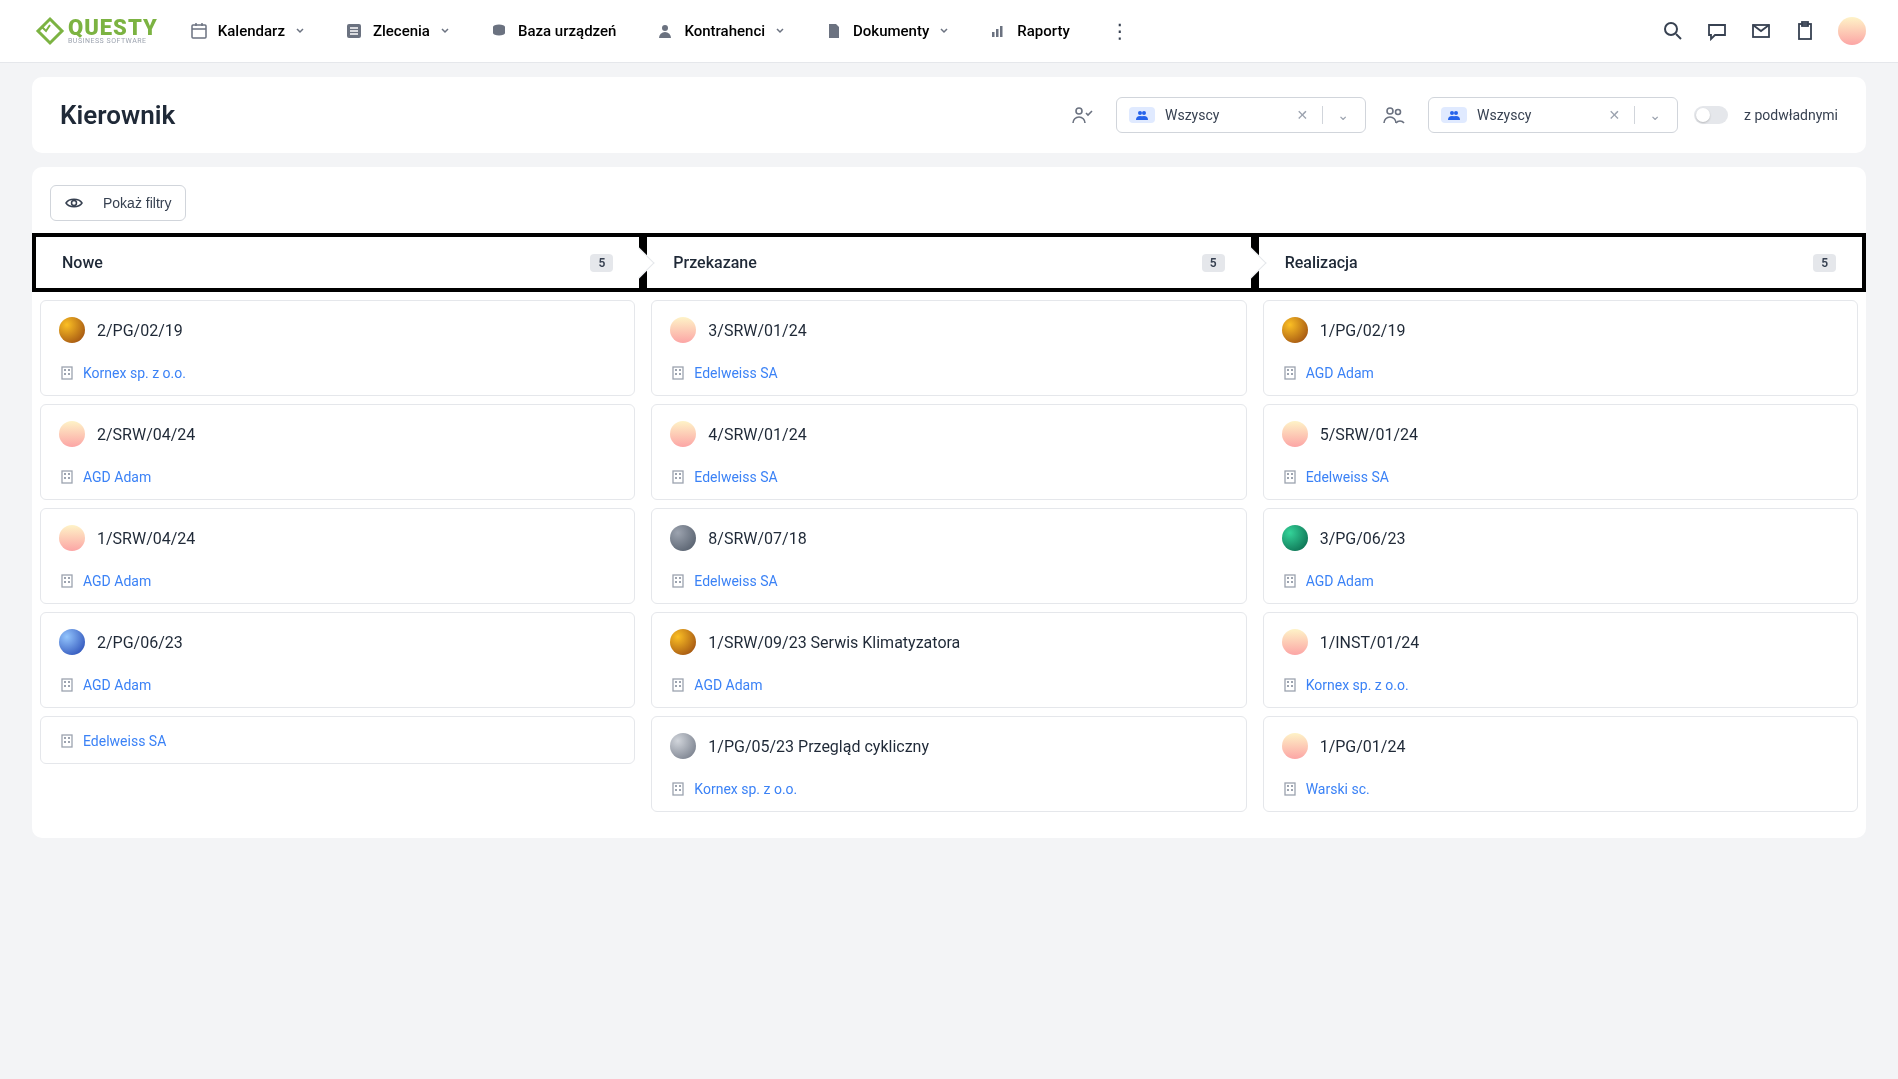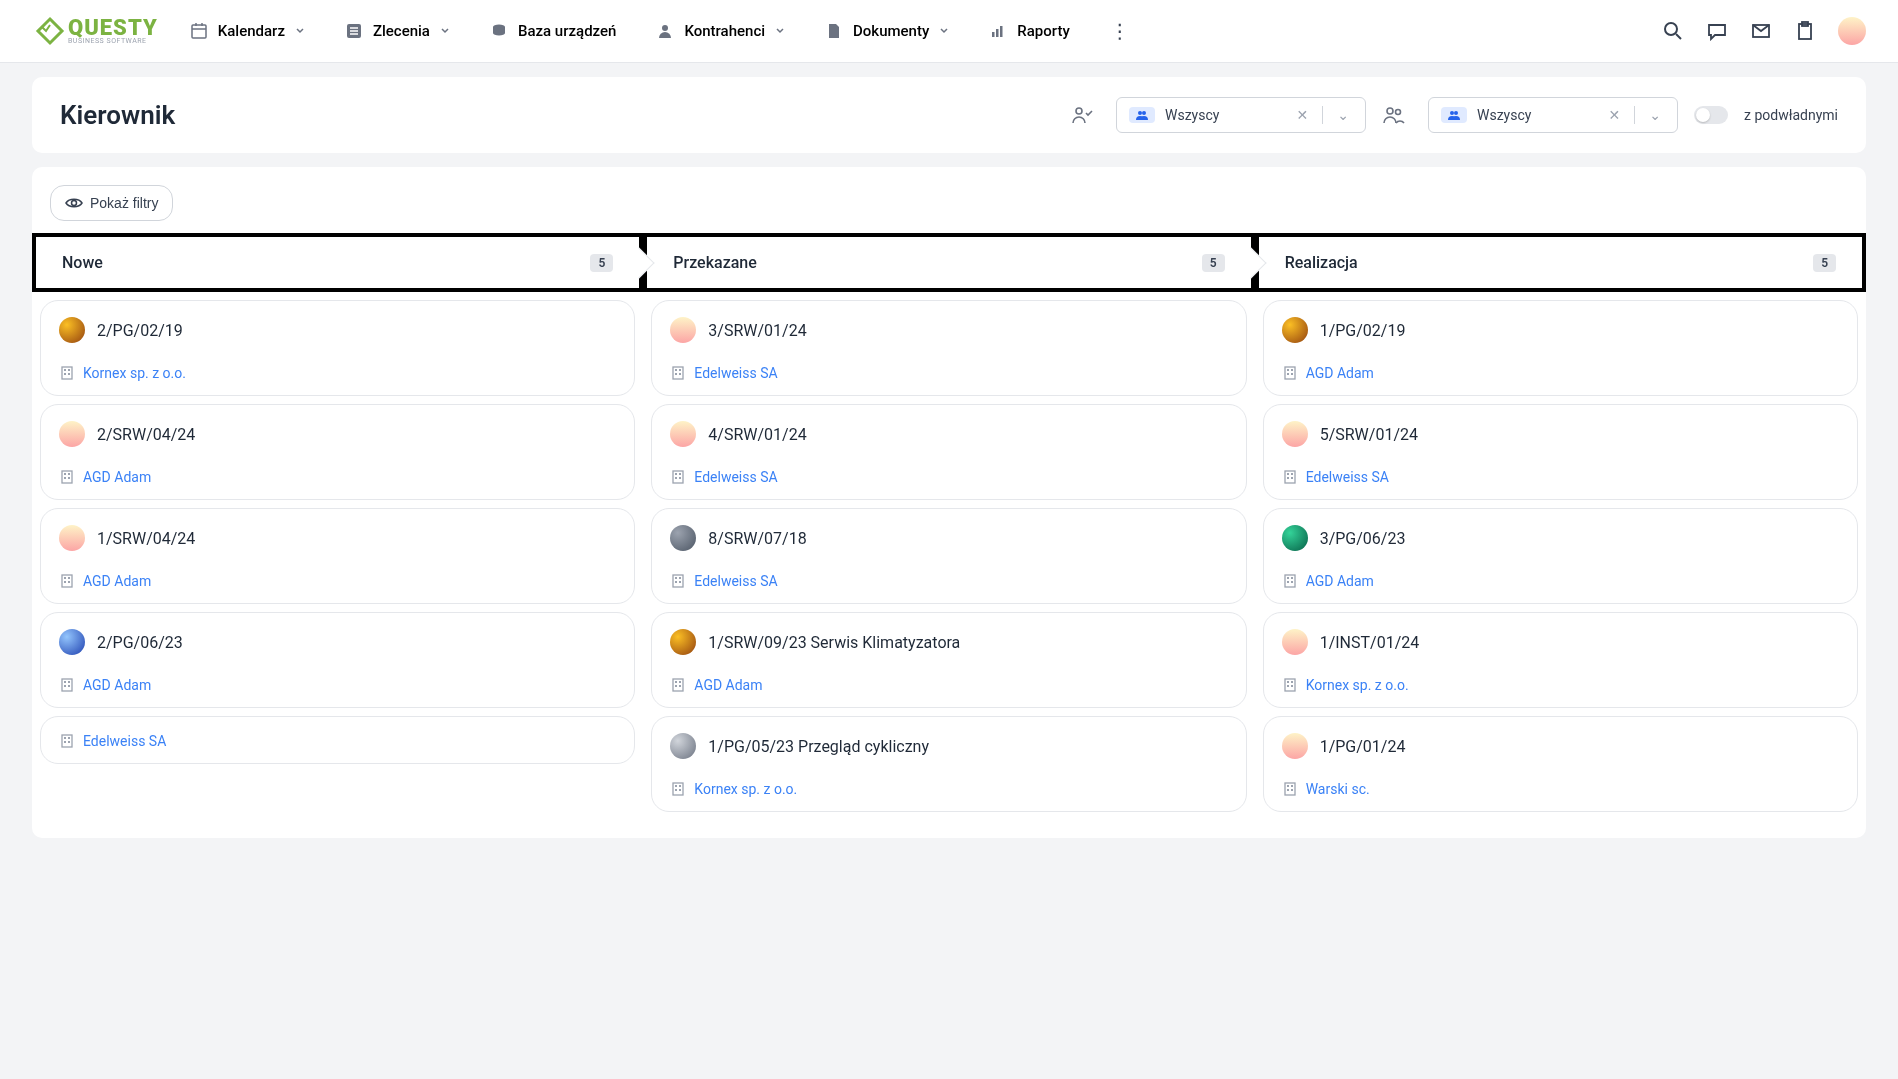--- a/index.html
+++ b/index.html
@@ -26,32 +26,32 @@
 .select-clear, .select-arrow { color: #9ca3af; font-size: 14px; padding: 0 4px; cursor: pointer; }
 .select-divider { width: 1px; height: 18px; background: #d1d5db; }
 .toggle { width: 34px; height: 18px; background: #e5e7eb; border-radius: 999px; position: relative; cursor: pointer; }
 .toggle::after { content: ''; width: 14px; height: 14px; background: #fff; border-radius: 50%; position: absolute; top: 2px; left: 2px; box-shadow: 0 1px 2px rgba(0,0,0,0.2); }
 .toggle-label { font-size: 14px; color: #374151; }
 .small-icon-btn { width: 24px; height: 24px; display: flex; align-items: center; justify-content: center; cursor: pointer; color: #6b7280; margin-right: 6px; }
 
 
 .content { background: #fff; margin: 0 32px 32px; border-radius: 10px; padding: 18px 0 18px 0; }
 .filters-row { padding: 0 18px 12px; }
-.show-filters { display: inline-flex; align-items: center; gap: 7px; border: 1px solid #d1d5db; border-radius: 14px; padding: 8px 14px; cursor: pointer; font-size: 14px; color: #374151; background: #fff; }
+.show-filters { display: inline-flex; align-items: center; gap: 20px; border: 1px solid #d1d5db; border-radius: 6px; padding: 8px 14px; cursor: pointer; font-size: 14px; color: #374151; background: #fff; }
 
 
 .kanban { display: flex; gap: 0; padding: 0 0; }
 .column { flex: 1; display: flex; flex-direction: column; min-width: 0; }
 .col-header { display: flex; align-items: center; padding: 16px 26px; border: 4px solid #000000; background: #fff; position: relative; }
 .col-header .arrow-right { position: absolute; right: -11px; top: 50%; transform: translateY(-50%); width: 22px; height: 22px; background: #fff; border-top: 1px solid #e5e7eb; border-right: 1px solid #e5e7eb; transform: translateY(-50%) rotate(45deg); z-index: 1; }
 .column:last-child .col-header .arrow-right { display: none; }
 .col-title { font-size: 16px; font-weight: 500; flex: 1; }
 .col-count { background: #e5e7eb; color: #374151; font-size: 12px; font-weight: 600; padding: 2px 8px; border-radius: 4px; }
 .cards { padding: 8px; display: flex; flex-direction: column; gap: 8px; }
-.card { border: 1px solid #e5e7eb; border-radius: 18px; padding: 16px 18px 14px; background: #fff; cursor: pointer; }
+.card { border: 1px solid #e5e7eb; border-radius: 6px; padding: 16px 18px 14px; background: #fff; cursor: pointer; }
 .card-top { display: flex; align-items: center; gap: 12px; margin-bottom: 22px; }
 .card-avatar { width: 26px; height: 26px; border-radius: 50%; background: #d1d5db; flex-shrink: 0; background-size: cover; }
 .card-title { font-size: 16px; color: #1f2937; }
 .card-bottom { display: flex; align-items: center; gap: 8px; }
 .building-icon { width: 16px; height: 16px; color: #9ca3af; }
 .card-company { color: #3b82f6; font-size: 14px; }
 
 
 .av-a { background: radial-gradient(circle at 30% 30%, #fbbf24, #92400e); }
 .av-b { background: linear-gradient(#fef3c7, #fca5a5); }

